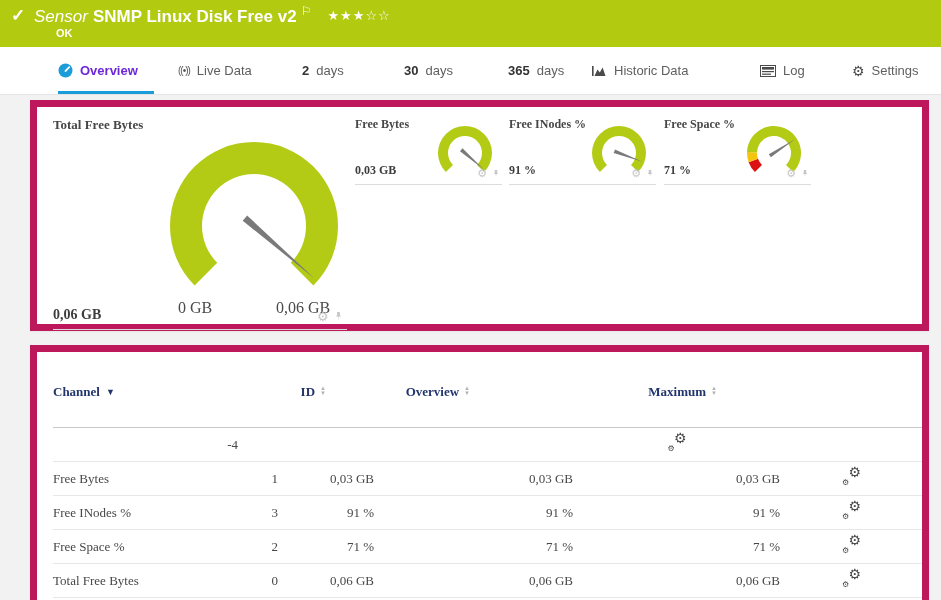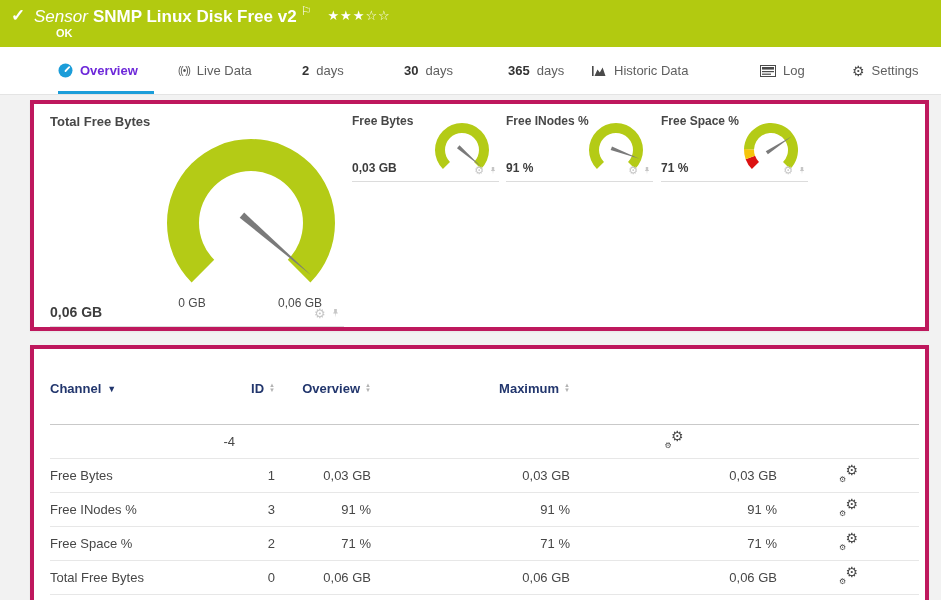--- a/index.html
+++ b/index.html
@@ -20,44 +20,44 @@
   .tabbar{position:absolute;left:0;top:47px;width:941px;height:48px;background:#fff;
           border-bottom:1px solid #e4e4e4;box-sizing:border-box;}
   .tab{position:absolute;top:0;height:47px;display:flex;align-items:center;gap:7px;
        font-size:13px;color:#5f5f5f;cursor:pointer;white-space:nowrap;}
   .tab .num{font-weight:700;color:#333;}
   .tab.active{color:#6d28d9;font-weight:700;}
   .tab-underline{position:absolute;left:58px;top:44px;width:96px;height:3px;background:#1b9dd9;}
   .live-glyph{font-size:10px;color:#555;letter-spacing:-1px;}
 
   
-  .card{position:absolute;background:#fff;border:4px solid #be185d;
-        box-shadow:0 1px 2px rgba(0,0,0,0.05);box-sizing:border-box;}
+  .card{position:absolute;background:#fff;border:7px solid #be185d;
+        box-shadow:0 1px 2px rgba(0,0,0,0.05);box-sizing:border-box;font-family:Liberation Serif, serif;}
   #card-gauges{left:30px;top:100px;width:899px;height:231px;}
   #card-table{left:30px;top:345px;width:899px;height:260px;border-bottom:none;}
 
   .card-title{position:absolute;left:16px;top:10px;font-size:13px;font-weight:700;color:#474747;}
   #gauge-main{position:absolute;left:107px;top:9px;}
-  .axis-label{position:absolute;top:192px;font-size:12px;color:#4a4a4a;transform:translateX(-50%);white-space:nowrap;}
+  .axis-label{position:absolute;top:192px;font-size:16px;color:#4a4a4a;transform:translateX(-50%);white-space:nowrap;}
   .big-value{position:absolute;left:16px;top:200px;font-size:14px;font-weight:700;color:#3d3d3d;}
   .mini-icons{position:absolute;display:flex;gap:5px;align-items:center;color:#c6c6c6;}
   .mini-icons .mgear{font-size:13px;line-height:13px;}
   .divider{position:absolute;height:1px;background:#dcdcdc;}
 
   .tile{position:absolute;top:8px;width:147px;height:69px;border-bottom:1px solid #dcdcdc;box-sizing:content-box;}
   .tile-title{position:absolute;left:0;top:2px;font-size:12px;font-weight:700;color:#474747;white-space:nowrap;}
   .tile-value{position:absolute;left:0;bottom:6px;font-size:12px;font-weight:700;color:#3d3d3d;}
   .tile svg.gauge{position:absolute;left:79px;top:8px;}
   .tile .mini-icons{right:2px;bottom:5px;}
   .tile .mini-icons .mgear{font-size:11px;line-height:11px;}
 
   
   .thead{position:absolute;left:16px;top:32px;width:869px;display:grid;
          grid-template-columns:185px 40px 96px 199px 207px 1fr;
-         font-size:13px;font-weight:700;color:#22366d;}
+         font-size:13px;font-weight:700;color:#22366d;gap:48px;}
   .thead .c{display:flex;align-items:flex-start;}
   .thead .r{justify-content:flex-end;text-align:left;}
   .thead .two-line{flex-direction:column;align-items:flex-end;line-height:16px;}
   .sort{display:inline-block;margin-left:5px;margin-top:2px;}
   .sort span{display:block;font-size:6px;line-height:5px;color:#b3b3b3;}
   .caret{font-size:9px;margin-left:6px;color:#22366d;align-self:center;}
   .thead-divider{position:absolute;left:16px;top:75px;width:869px;height:1px;background:#c9c9c9;}
 
   .tbody{position:absolute;left:16px;top:76px;width:869px;}
   .trow{display:grid;grid-template-columns:185px 40px 96px 199px 207px 1fr;height:33px;

